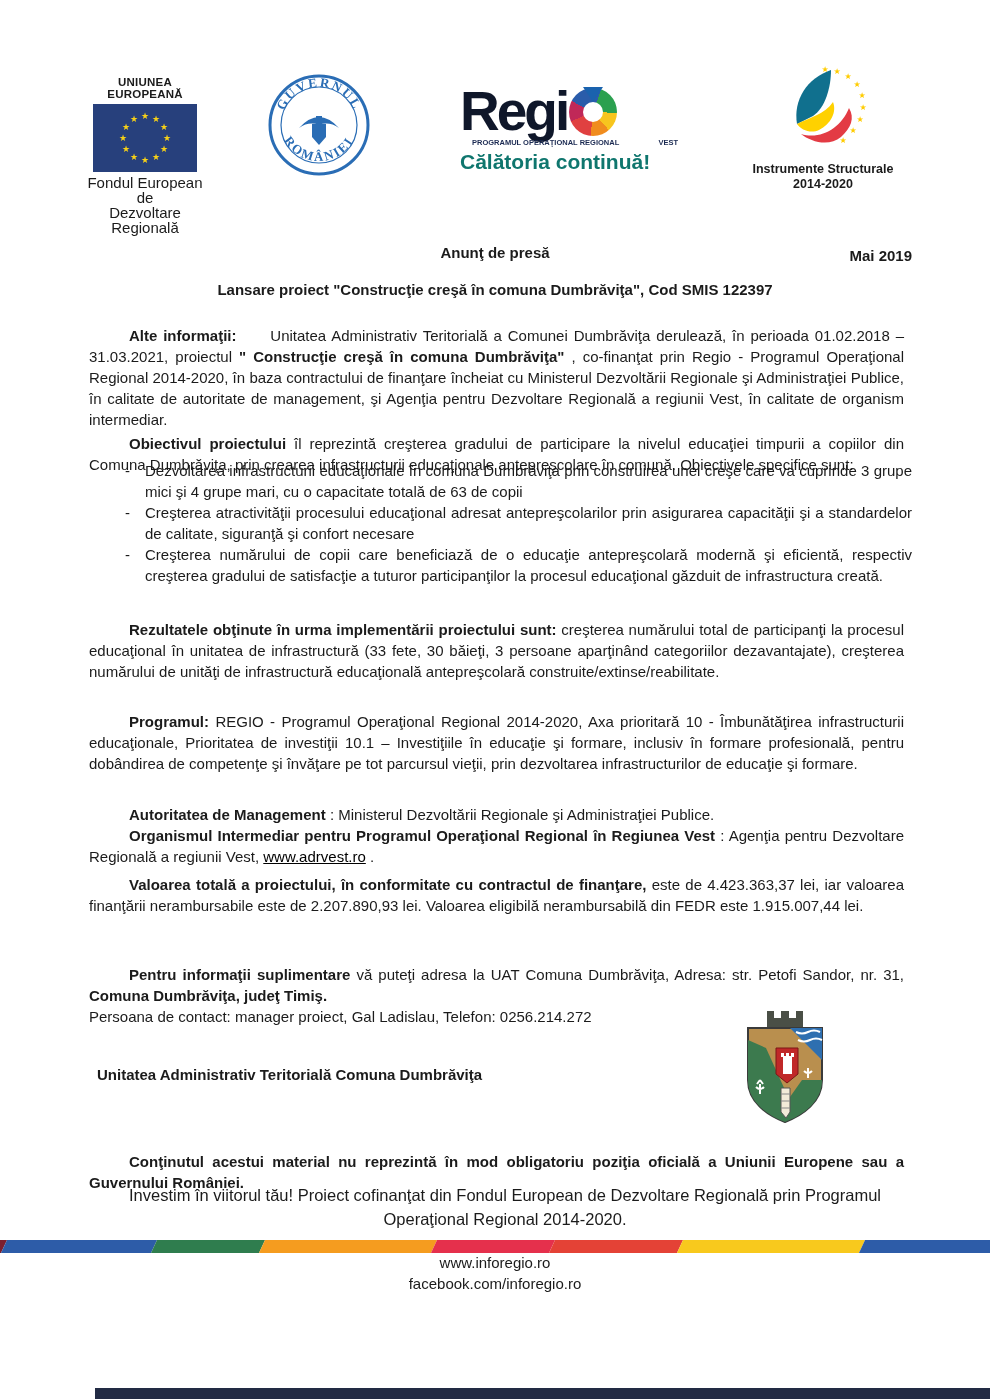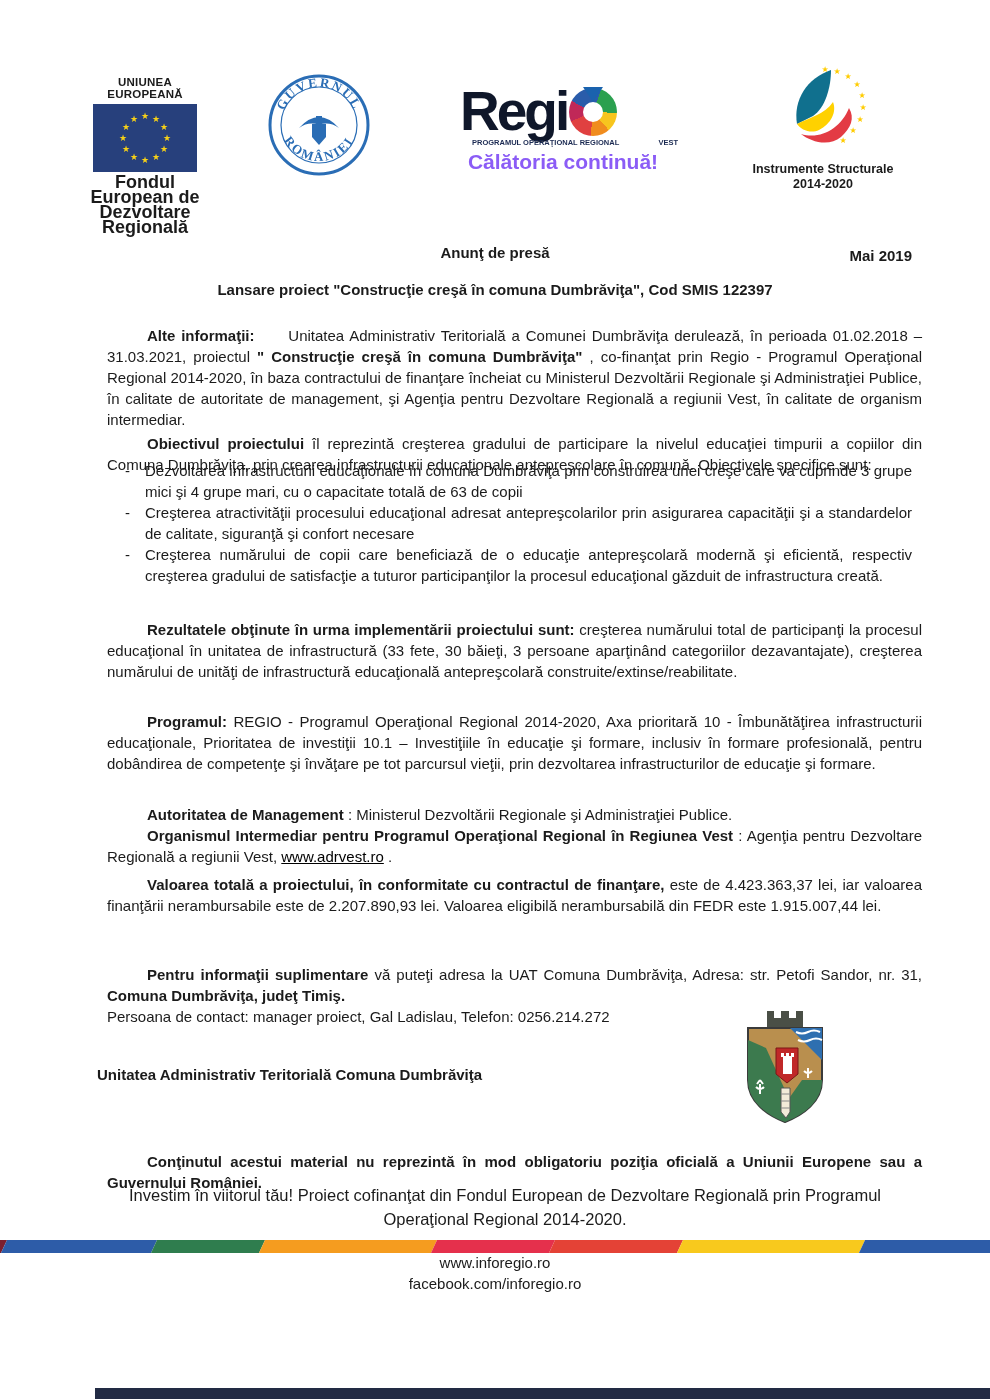--- a/index.html
+++ b/index.html
@@ -1,45 +1,45 @@
 <!DOCTYPE html>
 <html><head>
 <meta charset="utf-8">
 <style>
   html,body{margin:0;padding:0;background:#e8e8e8;}
   .page{
     position:relative;width:990px;height:1400px;margin:0 auto;background:#fff;
     font-family:"Liberation Sans",sans-serif;color:#1b1b1b;overflow:hidden;
   }
   .abs{position:absolute;}
-  .para{position:absolute;left:107px;width:815px;text-align:justify;font-size:15px;line-height:21px;}
+  .para{position:absolute;left:89px;width:815px;text-align:justify;font-size:15px;line-height:21px;}
   .indent{text-indent:40px;}
   .b{font-weight:bold;}
   .center{text-align:center;}
   a.doclink{color:#000000;text-decoration:underline;cursor:pointer;}
 
   
   .eu-logo{left:84px;top:76px;width:122px;text-align:center;}
   .eu-title{font-size:11.5px;font-weight:bold;letter-spacing:.2px;}
   .eu-flag{position:relative;width:104px;height:68px;margin:4px auto 3px;background:#27407c;}
-  .eu-sub{font-size:18px;font-weight:bold;line-height:15px;}
+  .eu-sub{font-size:15px;font-weight:normal;line-height:15px;}
 
   .gov-logo{left:266px;top:72px;width:106px;height:106px;}
 
   .regio-logo{left:460px;top:86px;width:212px;}
   .regio-row{display:flex;align-items:flex-start;}
   .regio-word{font-size:55px;font-weight:bold;color:#0f172a;letter-spacing:-3px;line-height:50px;}
   .regio-o{position:relative;width:48px;height:48px;border-radius:50%;margin:2px 0 0 2px;
     background:conic-gradient(from 20deg,#2ba04f 0 20%,#f7c51e 20% 33%,#f08c1e 33% 46%,#e04040 46% 63%,#c02858 63% 77%,#2a5caa 77% 100%);}
   .regio-o::after{content:"";position:absolute;left:14px;top:14px;width:20px;height:20px;border-radius:50%;background:#fff;}
   .regio-notch{position:absolute;left:14px;top:-1px;width:0;height:0;
     border-left:10px solid transparent;border-right:10px solid transparent;border-top:15px solid #1a62ae;}
   .regio-sub{display:flex;justify-content:space-between;width:206px;margin-top:2px;padding-left:12px;}
   .regio-sub span{font-size:7.5px;font-weight:bold;color:#1b2a52;}
-  .regio-tag{font-size:21px;font-weight:bold;color:#8b5cf6;text-align:center;width:206px;margin-top:3px;}
+  .regio-tag{font-size:21px;font-weight:bold;color:#0f766e;text-align:left;width:206px;margin-top:3px;}
 
   .is-logo{left:748px;top:64px;width:150px;text-align:center;}
   .is-text{font-size:12.5px;font-weight:bold;line-height:15px;margin-top:2px;}
 
   
   .date-line{top:216px;right:78px;font-size:15px;font-weight:bold;margin-top:31px;}
   .kicker{top:244px;left:0;width:990px;font-size:15px;font-weight:bold;}
   .doc-title{top:281px;left:0;width:990px;font-size:15px;font-weight:bold;}
 
   

